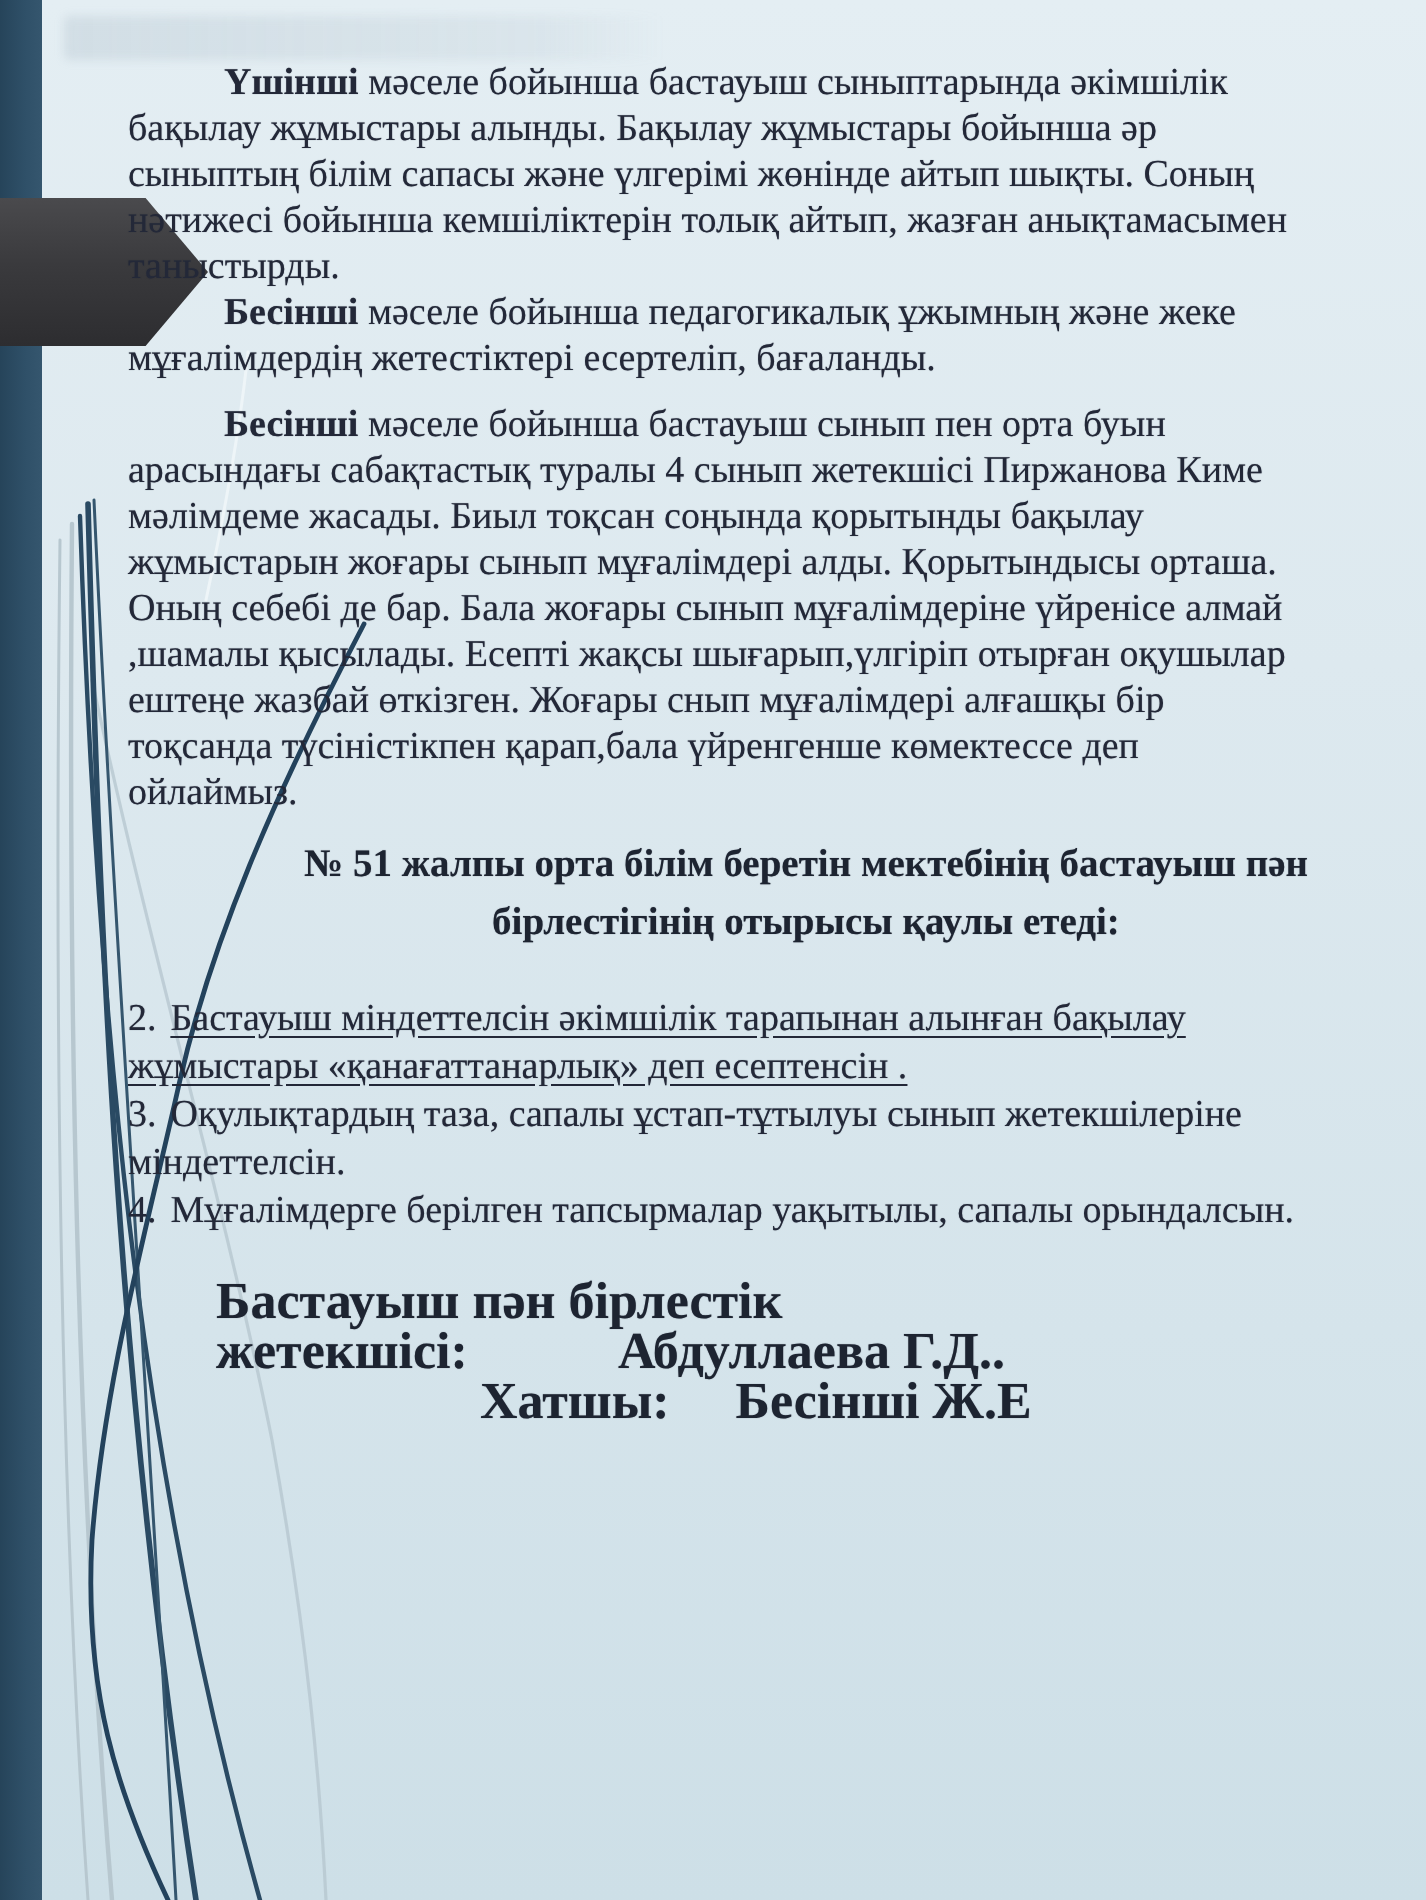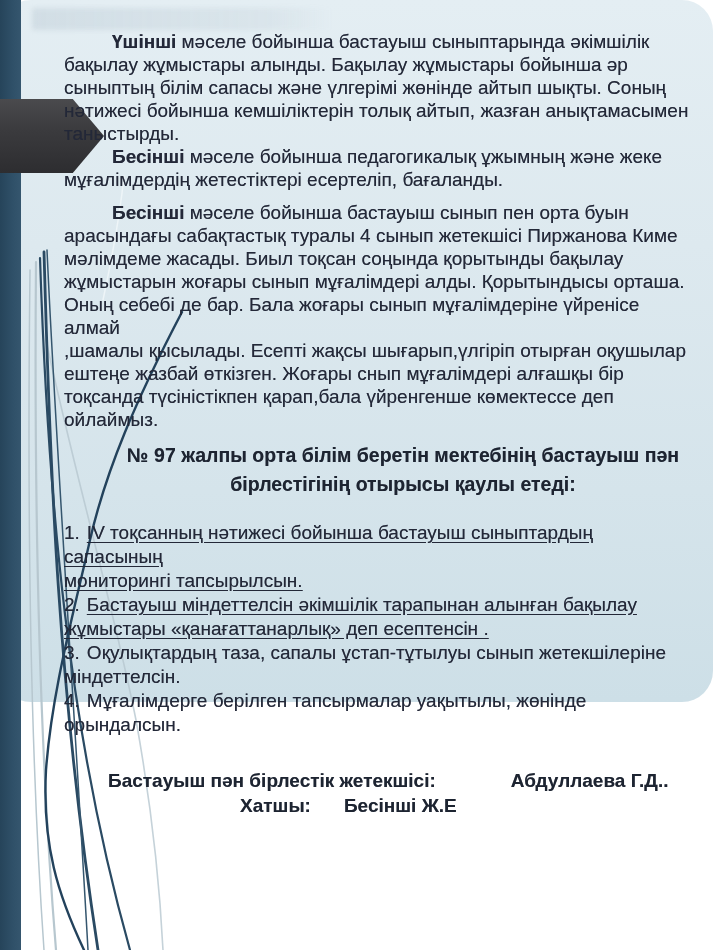--- a/index.html
+++ b/index.html
@@ -1,22 +1,21 @@
 <!DOCTYPE html>
 <html><head>
 <meta charset="utf-8">
 <style>
   html,body { margin:0; padding:0; }
   body { width:713px; height:950px; overflow:hidden; }
   .page {
-    position:relative; width:713px; height:702px;
+    position:relative; width:713px; height:950px;
     background:linear-gradient(180deg,#e4eef3 0%, #dde9ef 35%, #d5e4eb 70%, #cddfe7 100%);
-    font-family:Liberation Sans, sans-serif;
+    font-family:Liberation Serif, serif;
     color:#232838;
-    border-radius:31px;
   }
   .leftbar {
     position:absolute; left:0; top:0; width:21px; height:950px;
     background:linear-gradient(90deg,#26445a 0%, #2f5068 60%, #35566e 100%);
     z-index:2;
   }
   .curves { position:absolute; left:0; top:0; z-index:1; }
   .ribbon {
     position:absolute; left:0; top:99px; width:104px; height:74px; z-index:3;
     background:linear-gradient(180deg,#4a4a4d 0%, #3a3a3d 45%, #2d2d30 100%);
@@ -39,21 +38,21 @@
   .lead { font-weight:bold; }
   .heading {
     margin:10px 0 0 58px; width:562px; text-align:center;
     font-weight:bold; font-size:19.5px; line-height:29px; white-space:pre-line;
     color:#1d2431;
   }
   .list { margin-top:22px; font-size:19px; line-height:24px; }
   .list p { white-space:pre-line; }
   .num { margin-right:7px; }
   .u { text-decoration:underline; text-underline-offset:3px; }
-  .sig { margin-top:31px; font-weight:bold; font-size:19px; line-height:25px; color:#1d2431; }
+  .sig { margin-top:20px; font-weight:bold; font-size:26px; line-height:25px; color:#1d2431; }
   .sig-line1 { padding-left:44px; }
   .sig-line1 .name { margin-left:75px; }
   .sig-line2 { padding-left:176px; }
   .sig-line2 .name { margin-left:33px; }
 </style>
 </head>
 <body>
 
 <div class="page">
 
@@ -87,31 +86,29 @@
     <p class="para para-3"><b class="lead">Бесінші</b><span> мәселе бойынша бастауыш сынып пен орта буын
 арасындағы сабақтастық туралы 4 сынып жетекшісі   Пиржанова Киме
 мәлімдеме  жасады. Биыл тоқсан соңында қорытынды бақылау
 жұмыстарын  жоғары сынып мұғалімдері алды. Қорытындысы орташа.
 Оның себебі де бар. Бала  жоғары сынып мұғалімдеріне  үйренісе алмай
 ,шамалы қысылады. Есепті  жақсы шығарып,үлгіріп отырған оқушылар
 ештеңе  жазбай өткізген. Жоғары снып мұғалімдері  алғашқы бір
 тоқсанда түсіністікпен  қарап,бала үйренгенше көмектессе деп
 ойлаймыз.</span></p>
 
-    <p class="heading">№ 97 жалпы  орта білім беретін мектебінің бастауыш пән
+    <p class="heading">№ 51 жалпы  орта білім беретін мектебінің бастауыш пән
 бірлестігінің отырысы қаулы етеді:</p>
 
     <div class="list">
-      <p><span class="num">1.</span><span class="u">IV тоқсанның нәтижесі  бойынша бастауыш сыныптардың сапасының
-мониторингі тапсырылсын.</span></p>
       <p><span class="num">2.</span><span class="u">Бастауыш міндеттелсін әкімшілік  тарапынан алынған бақылау
 жұмыстары  «қанағаттанарлық» деп есептенсін .</span></p>
       <p><span class="num">3.</span><span>Оқулықтардың таза, сапалы ұстап-тұтылуы сынып жетекшілеріне
 міндеттелсін.</span></p>
-      <p><span class="num">4.</span><span>Мұғалімдерге берілген тапсырмалар уақытылы, жөнінде орындалсын.</span></p>
+      <p><span class="num">4.</span><span>Мұғалімдерге берілген тапсырмалар уақытылы, сапалы орындалсын.</span></p>
     </div>
 
     <div class="sig">
       <p class="sig-line1"><span>Бастауыш пән бірлестік жетекшісі:</span><span class="name">Абдуллаева Г.Д..</span></p>
       <p class="sig-line2"><span>Хатшы:</span><span class="name">Бесінші Ж.Е</span></p>
     </div>
 
   </div>
 </div>
 

